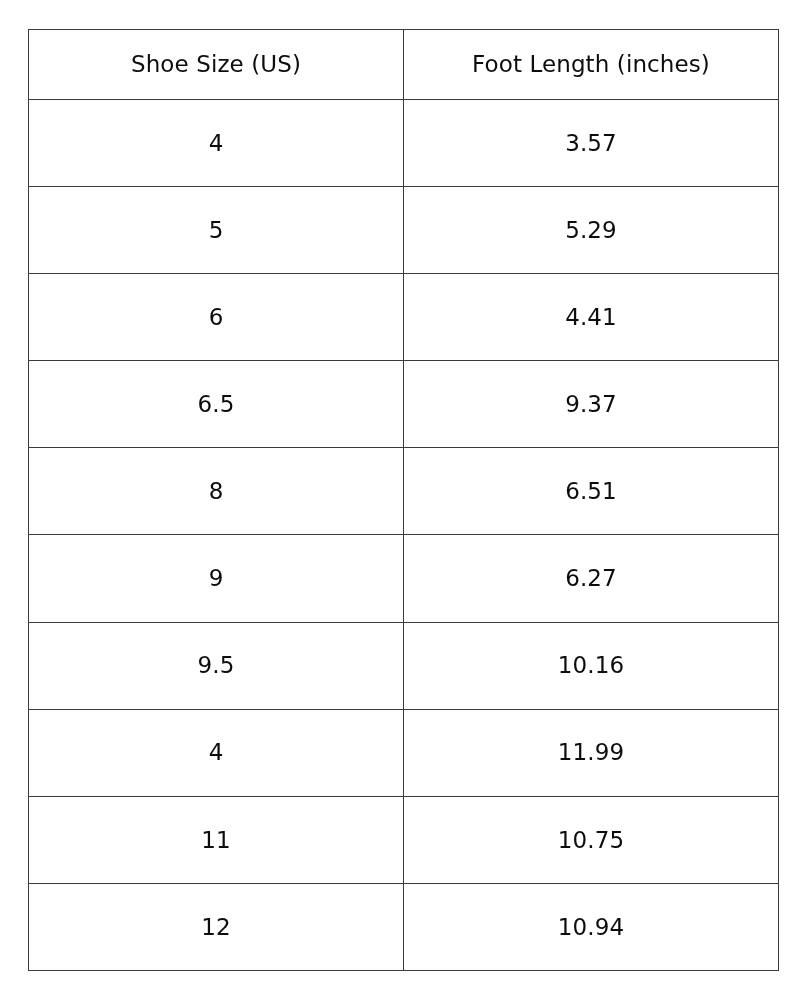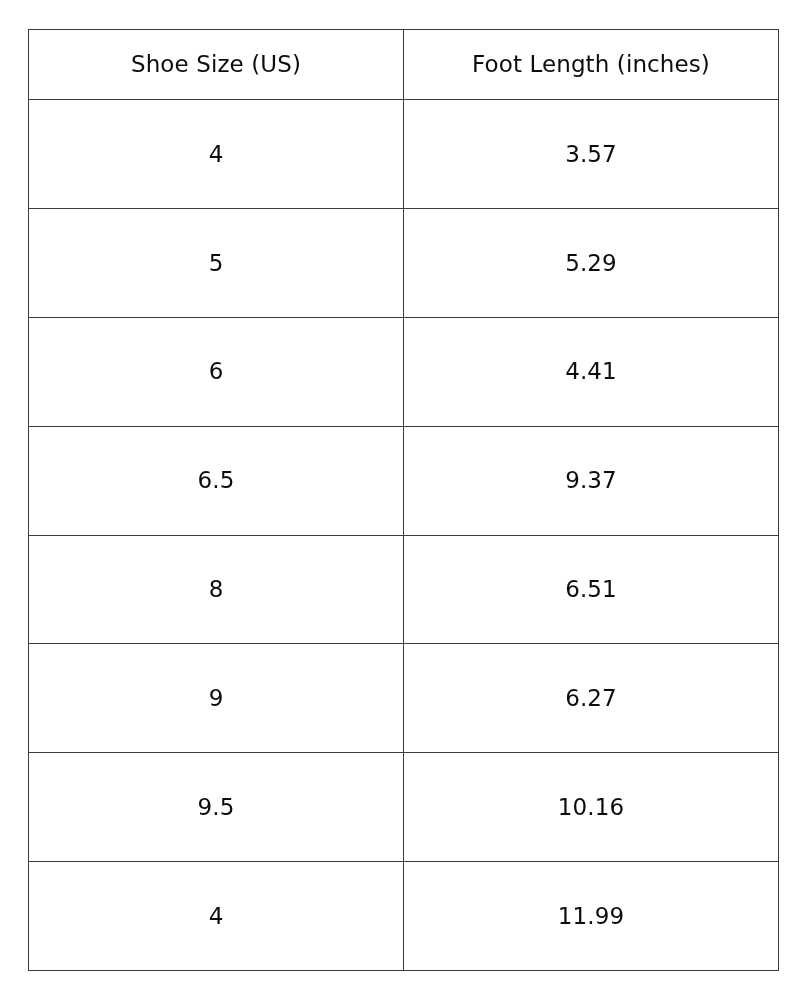--- a/index.html
+++ b/index.html
@@ -103,16 +103,24 @@
             <td>6.27</td>
           </tr>
           <tr>
             <td>9.5</td>
             <td>10.16</td>
           </tr>
           <tr>
             <td>4</td>
             <td>11.99</td>
           </tr>
+          <tr>
+            <td>11</td>
+            <td>10.75</td>
+          </tr>
+          <tr>
+            <td>12</td>
+            <td>10.94</td>
+          </tr>
         </tbody>
     </table>
   </div>
 </div>
 
 </body></html>

